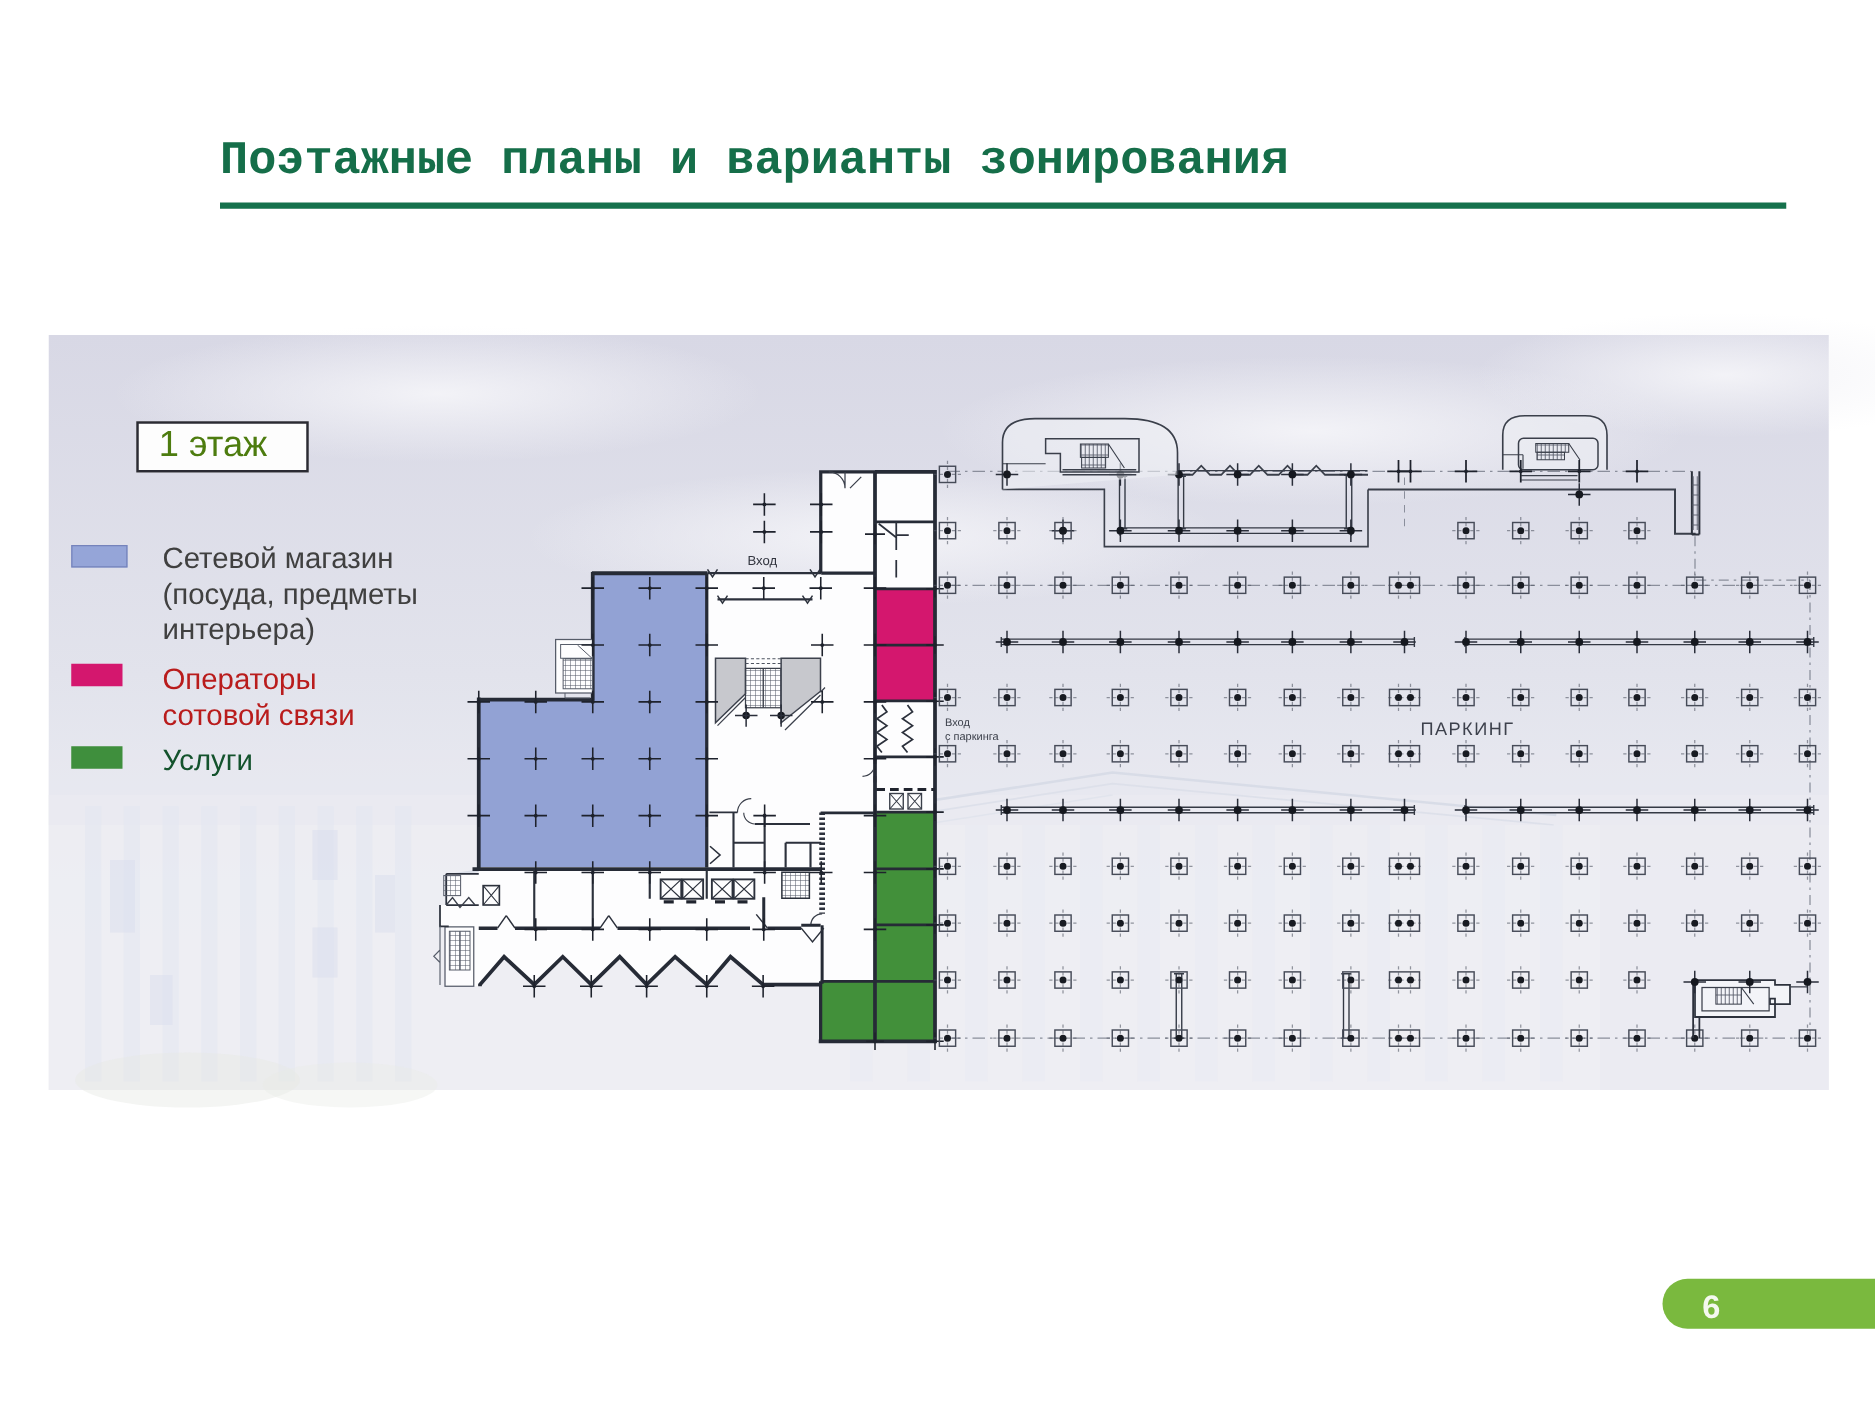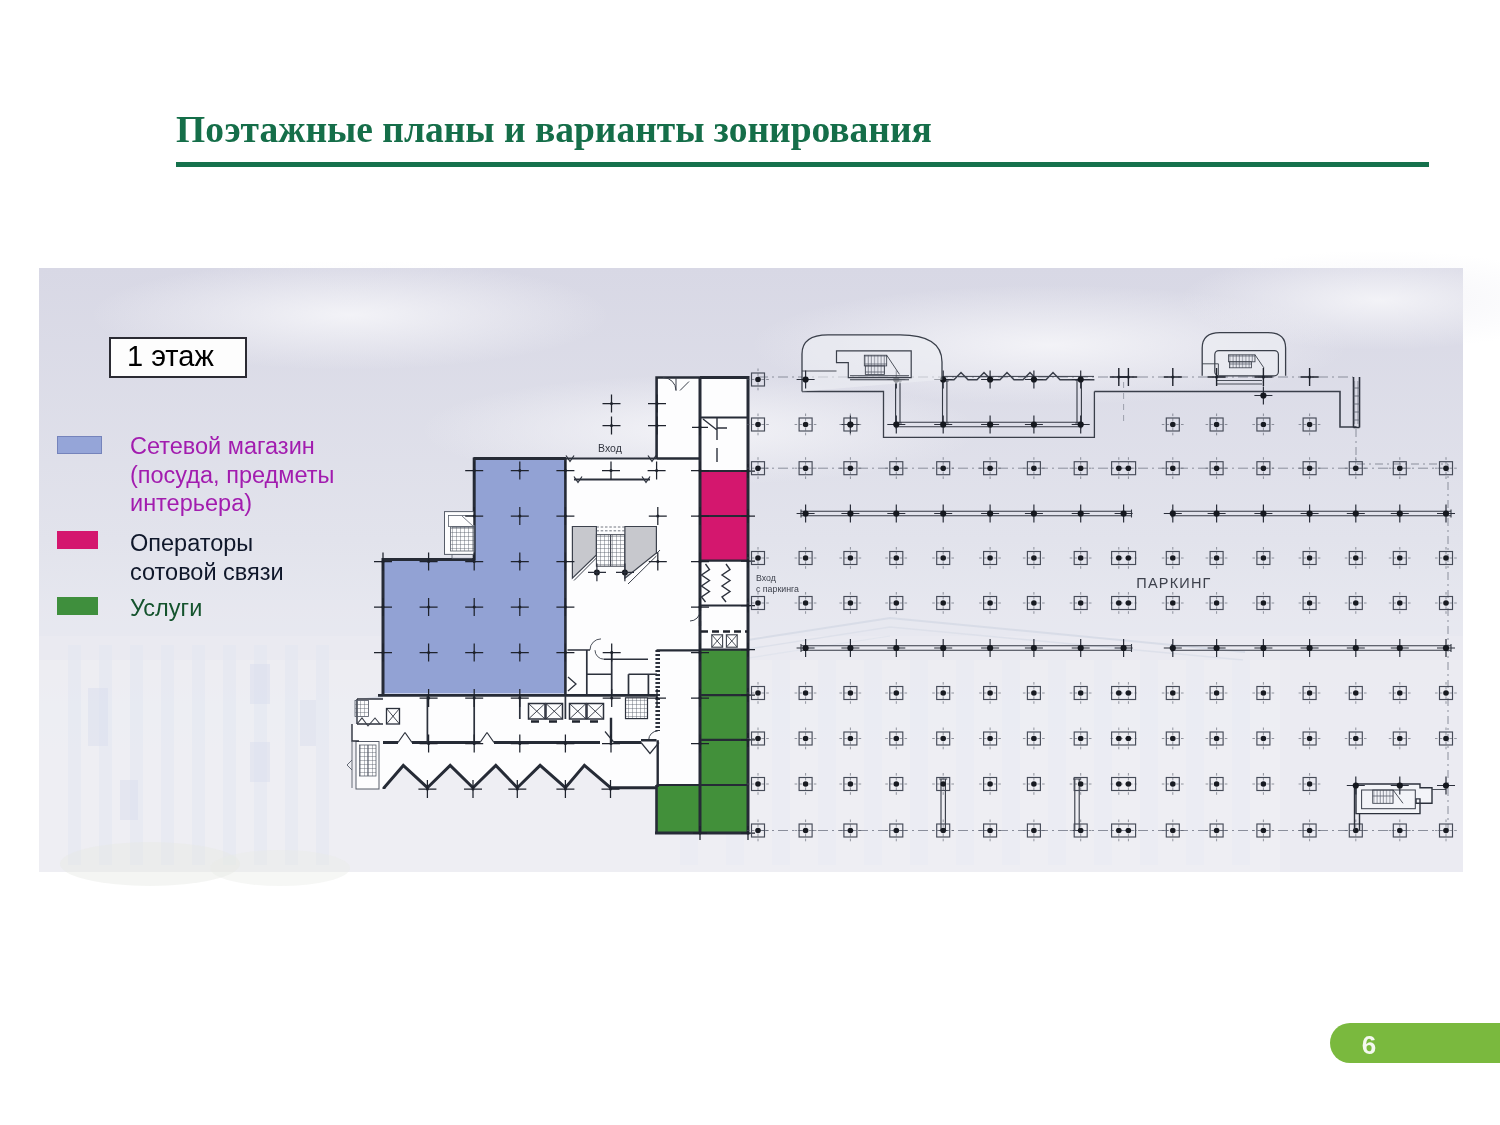--- a/index.html
+++ b/index.html
@@ -1,21 +1,21 @@
 <!DOCTYPE html>
 <html><head><meta charset="utf-8">
 <style>
 html,body{margin:0;padding:0;width:1500px;height:1125px;overflow:hidden;background:#fff}
 *{box-sizing:border-box}
 </style></head>
 <body>
 
 <div style="position:absolute;left:0;top:0;width:1500px;height:1125px;background:#ffffff"></div>
 
-<div style="position:absolute;left:176px;top:108px;font-family:Liberation Serif, serif;font-weight:bold;font-size:37.5px;color:#156e49;letter-spacing:0px;white-space:nowrap">Поэтажные планы и варианты зонирования</div>
+<div style="position:absolute;left:176px;top:108px;font-family:Liberation Mono, monospace;font-weight:bold;font-size:37.5px;color:#156e49;letter-spacing:0px;white-space:nowrap">Поэтажные планы и варианты зонирования</div>
 
 <div style="position:absolute;left:176px;top:162px;width:1253px;height:4.5px;background:#15714c"></div>
 
 <div style="position:absolute;left:1330px;top:1023px;width:178px;height:40px;background:#7ab93e;border-radius:20px 0 0 20px"></div>
 <div style="position:absolute;left:1352px;top:1030px;width:34px;font-family:'Liberation Sans',sans-serif;font-weight:bold;font-size:26px;color:#f4f8ef;text-align:center">6</div>
 <svg style="position:absolute;left:0;top:0" width="1500" height="1125" viewBox="0 0 1500 1125">
 <defs>
 <linearGradient id="bgg" x1="0" y1="0" x2="0" y2="1">
  <stop offset="0" stop-color="#d8d8e5"></stop>
         <stop offset="0.45" stop-color="#e2e3ec"></stop>
@@ -851,24 +851,24 @@
 <path d="M1354.5,784 V830.4 M1359.5,813.6 V830.4" stroke="#2c313c" stroke-width="1.4" fill="none"></path>
 <path d="M1346.8,785.5 h18 M1355.8,776.5 v18" stroke="#2a2e3a" stroke-width="1.2" fill="none"></path>
 <circle cx="1355.8" cy="785.5" r="3.1" fill="#15181f"></circle>
 <path d="M1390.8,785.5 h18 M1399.8,776.5 v18" stroke="#2a2e3a" stroke-width="1.2" fill="none"></path>
 <circle cx="1399.8" cy="785.5" r="3.1" fill="#15181f"></circle>
 <path d="M1437,785.5 h18 M1446,776.5 v18" stroke="#2a2e3a" stroke-width="1.2" fill="none"></path>
 <circle cx="1446" cy="785.5" r="3.1" fill="#15181f"></circle>
 </svg>
 
 <div style="position:absolute;left:109px;top:337px;width:138px;height:41px;background:#fdfdfd;border:2.4px solid #2b2b33"></div>
-<div style="position:absolute;left:127px;top:340px;font-family:'Liberation Sans',sans-serif;font-size:29px;color:#000000">1 этаж</div>
+<div style="position:absolute;left:127px;top:340px;font-family:'Liberation Sans',sans-serif;font-size:29px;color:#4d7c0f">1 этаж</div>
 
 <div style="position:absolute;left:57px;top:436px;width:45px;height:18px;background:#95a5d8;border:1.4px solid #7583bb"></div>
 
-<div style="position:absolute;left:130px;top:432px;font-family:'Liberation Sans',sans-serif;font-size:23.5px;line-height:28.5px;color:#a21caf">Сетевой магазин<br>(посуда, предметы<br>интерьера)</div>
+<div style="position:absolute;left:130px;top:432px;font-family:'Liberation Sans',sans-serif;font-size:23.5px;line-height:28.5px;color:#404040">Сетевой магазин<br>(посуда, предметы<br>интерьера)</div>
 
 <div style="position:absolute;left:57px;top:531px;width:41px;height:18px;background:#d4176e"></div>
 
-<div style="position:absolute;left:130px;top:529px;font-family:'Liberation Sans',sans-serif;font-size:23.5px;line-height:28.5px;color:#0f172a">Операторы<br>сотовой связи</div>
+<div style="position:absolute;left:130px;top:529px;font-family:'Liberation Sans',sans-serif;font-size:23.5px;line-height:28.5px;color:#b91c1c">Операторы<br>сотовой связи</div>
 
 <div style="position:absolute;left:57px;top:597px;width:41px;height:18px;background:#3f8f3d"></div>
 
 <div style="position:absolute;left:130px;top:595px;font-family:'Liberation Sans',sans-serif;font-size:23.5px;color:#14532d">Услуги</div>
 </body></html>

